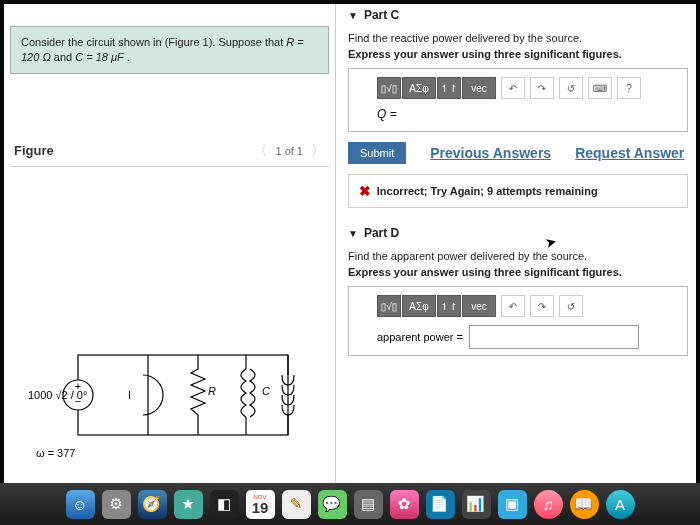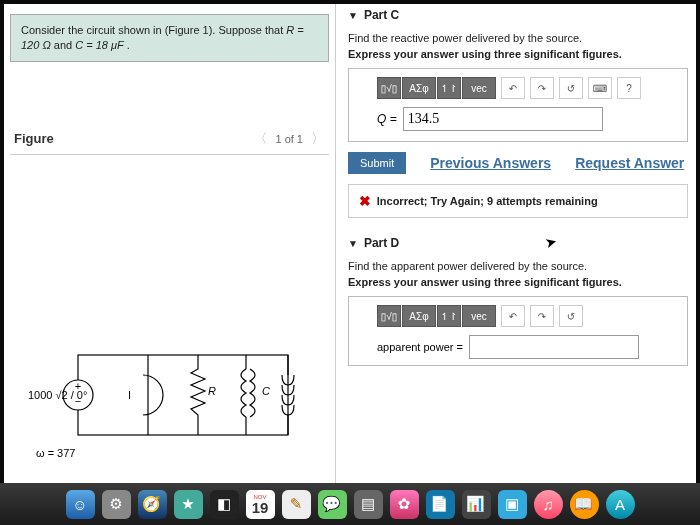--- a/index.html
+++ b/index.html
@@ -1,21 +1,21 @@
 <!DOCTYPE html>
 <html><head>
 <meta charset="utf-8">
 <style>
   * { box-sizing: border-box; margin: 0; padding: 0; }
   html, body { width: 700px; height: 525px; font-family: Arial, sans-serif; overflow: hidden; }
   .screen { width: 700px; height: 525px; background: #0a0a0a; position: relative; }
   .browser-area { position: absolute; top: 4px; left: 4px; right: 4px; bottom: 42px; background: #fff; display: flex; }
   .left-pane { width: 332px; background: #fff; padding: 6px 6px 4px 6px; border-right: 1px solid #ccc; position: relative; }
   .right-pane { flex: 1; background: #fff; padding: 4px 8px 4px 12px; }
-  .problem-box { background: #d3e6df; border: 1px solid #aaa; padding: 8px 10px; font-size: 11px; color: #222; line-height: 1.35; margin-top: 4px; }
+  .problem-box { background: #d3e6df; border: 1px solid #aaa; padding: 8px 10px; font-size: 11px; color: #222; line-height: 1.35; margin-top: 16px; }
   .problem-box i { font-style: italic; }
   .fig-header { display: flex; justify-content: space-between; align-items: center; margin-top: 68px; font-size: 13px; color: #333; padding: 0 4px; gap: 7px; }
   .fig-nav { display: flex; align-items: center; gap: 8px; font-size: 11px; color: #666; }
   .fig-nav span.arrow { color: #bbb; font-size: 14px; }
   .fig-hr { border: none; border-top: 1px solid #ccc; margin-top: 6px; }
   .circuit { position: absolute; bottom: 6px; left: 24px; width: 290px; height: 150px; }
   .circuit svg { width: 100%; height: 100%; }
   .circuit-label { font-size: 11px; fill: #000; font-family: Arial; }
   .part-head { display: flex; align-items: center; gap: 6px; font-size: 12px; font-weight: bold; color: #222; }
   .caret { font-size: 10px; }
@@ -108,21 +108,20 @@
           <div class="tbtn w1">↿↾</div>
           <div class="tbtn w2">vec</div>
           <div class="tbtn w1 light">↶</div>
           <div class="tbtn w1 light">↷</div>
           <div class="tbtn w1 light">↺</div>
           <div class="tbtn w1 light">⌨</div>
           <div class="tbtn w1 light">?</div>
         </div>
         <div class="ans-row">
           <span class="var">Q =</span>
-          <input type="text" value="134.5" style="">
         </div>
       </div>
 
       <div class="submit-row">
         <button class="submit-btn">Submit</button>
         <a class="link">Previous Answers</a>
         <a class="link">Request Answer</a>
       </div>
 
       <div class="feedback">

